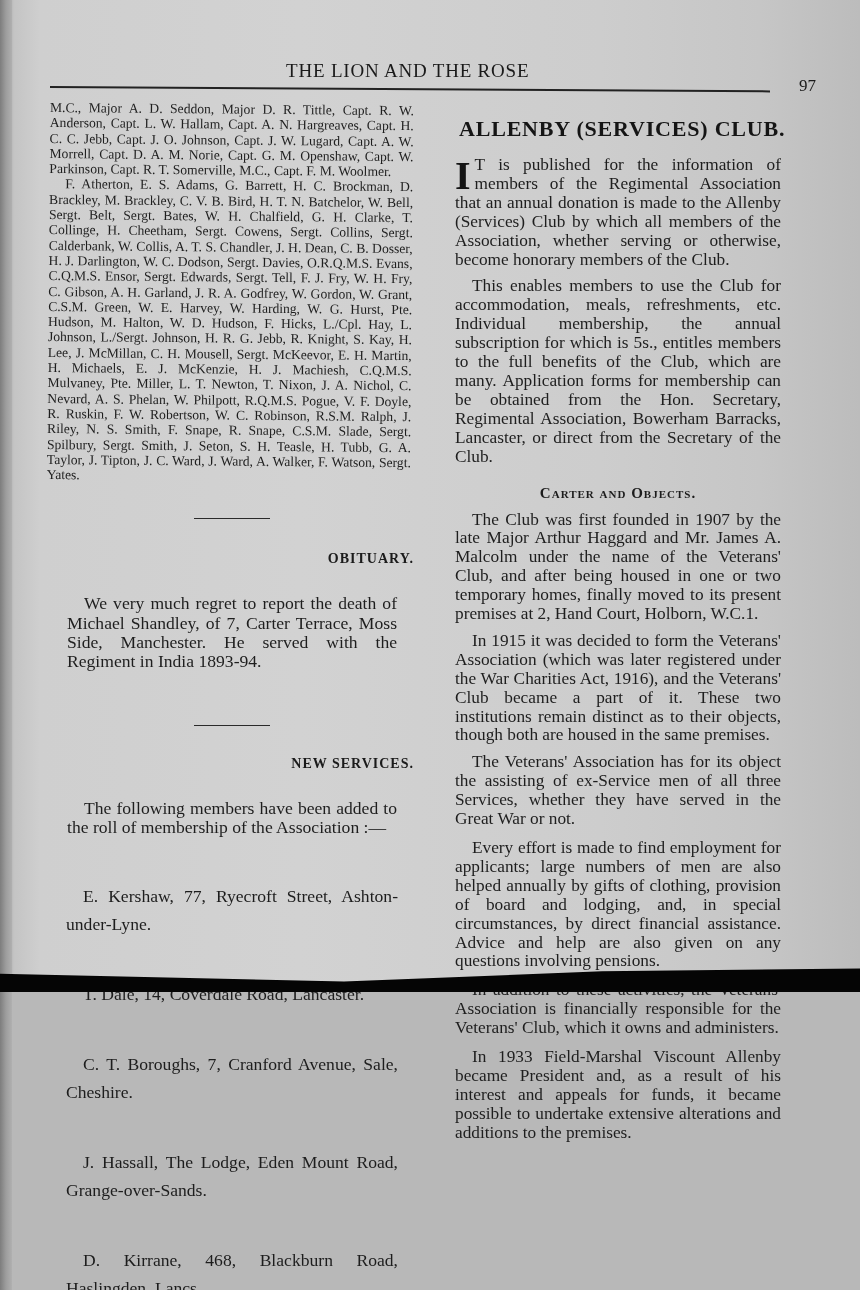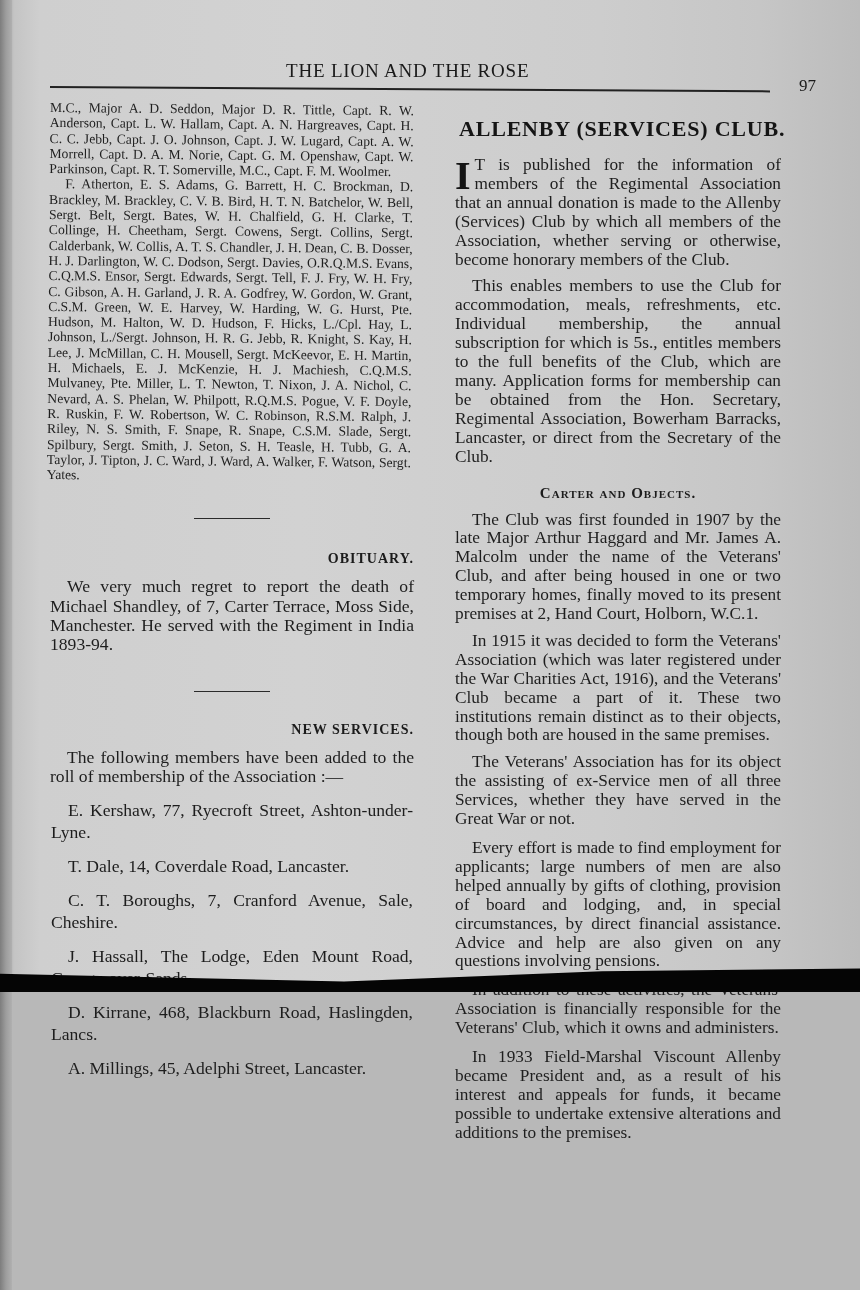--- a/index.html
+++ b/index.html
@@ -52,25 +52,25 @@
   .names p.indent { text-indent: 16px; }
 
   .short-rule {
     width: 76px; height: 0; border-top: 1.5px solid #2a2a2a; margin: 0 auto;
   }
   .section-heading {
     text-align: right; font-size: 14px; letter-spacing: 1px; margin: 0; font-weight: bold;
     color: #1b1b1b;
   }
   .body-text {
-    font-size: 17.6px; line-height: 19.3px; text-align: justify; margin: 0;
+    font-size: 17.6px; line-height: 19.3px; text-align: justify; margin: 17px;
     color: #1e1e1e;
   }
   .body-text.indent { text-indent: 17px; }
-  .address { font-size: 17.6px; line-height: 22px; text-align: justify; text-indent: 17px; margin: 1px; }
+  .address { font-size: 17.6px; line-height: 28px; text-align: justify; text-indent: 17px; margin: 16px; }
 
   .club-title {
     font-size: 22px; font-weight: bold; letter-spacing: 0.8px; margin: 4px; white-space: nowrap;
     color: #151515;
   }
   .dropcap {
     float: left; font-size: 40px; line-height: 32px; font-weight: bold; margin: 4px 4px 0 0;
     color: #151515;
   }
   .subheading {

